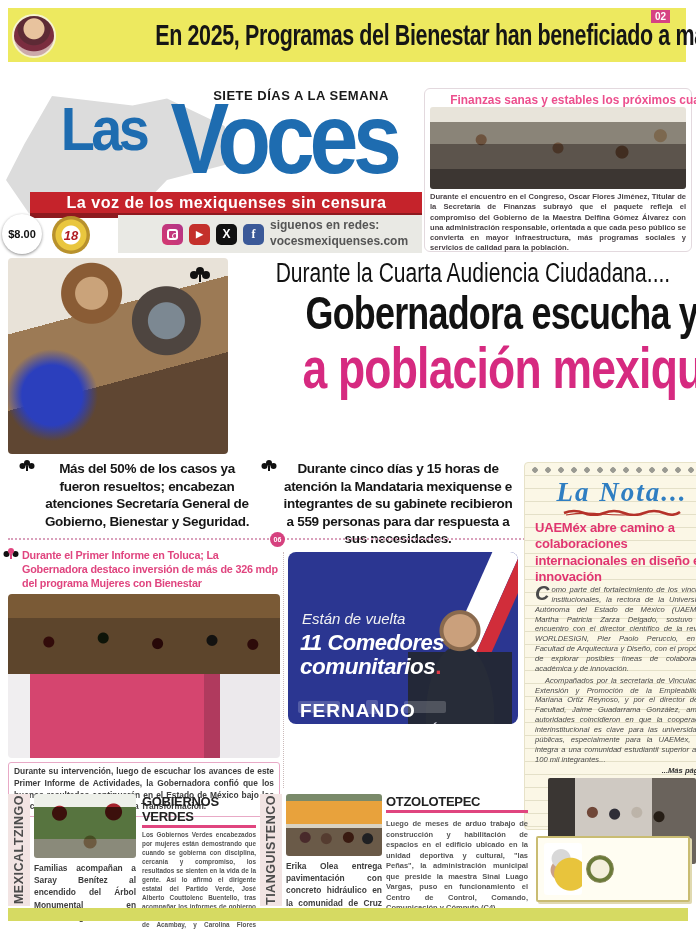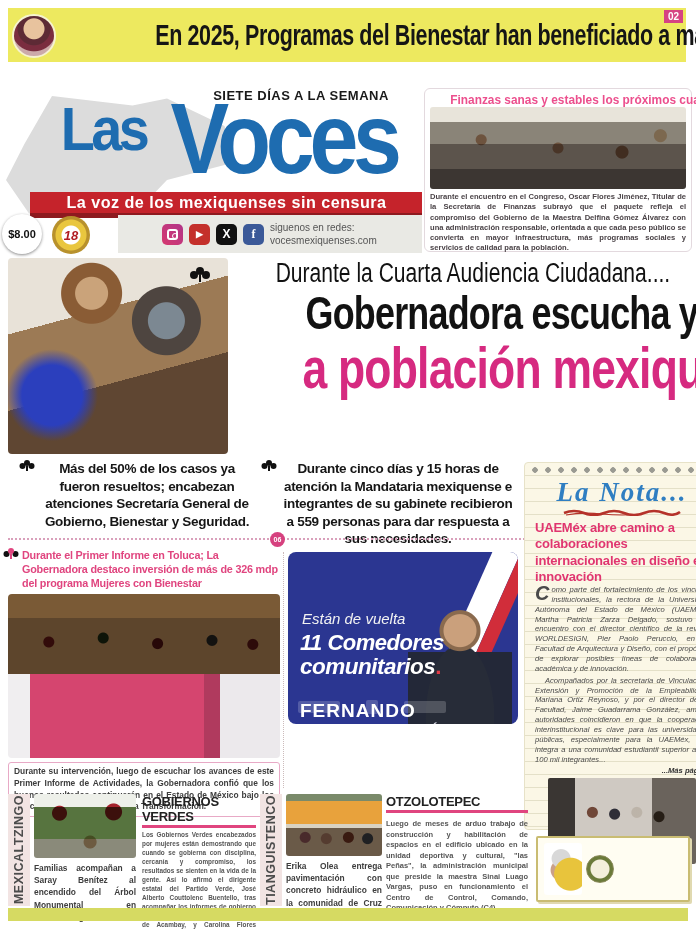--- a/index.html
+++ b/index.html
@@ -8,21 +8,21 @@
   .page { position:relative; width:696px; height:931px; background:#fff; overflow:hidden; }
 
   .cond { display:inline-block; white-space:nowrap; transform-origin:center; }
 
   
   .top-banner { position:absolute; left:8px; top:8px; width:678px; height:54px; background:#ede95f; display:flex; align-items:center; }
   .top-banner .avatar { position:absolute; left:4px; top:6px; width:44px; height:44px; border-radius:50%;
      background: radial-gradient(circle at 50% 32%, #e8c39e 0 10px, #5d2a35 11px 16px, #7a2d3f 17px 22px, #caa 23px); border:2px solid #f6f3cf; }
   .top-banner .txt { width:100%; text-align:center; font-weight:bold; font-size:29px; color:#151515; }
   .top-banner .txt > span { transform:scaleX(.74); letter-spacing:-0.5px; }
-  .page-badge { position:absolute; right:3px; top:2px; background:#d64383; color:#fff; font-size:10px; font-weight:bold; padding:1px 4px; }
+  .page-badge { position:absolute; right:16px; top:2px; background:#d64383; color:#fff; font-size:10px; font-weight:bold; padding:1px 4px; }
 
   
   .mast { position:absolute; left:0; top:86px; width:424px; height:168px; }
   .mast .map { position:absolute; left:6px; top:10px; width:230px; height:120px; background:#dcdcdc;
      clip-path:polygon(20% 0,55% 8%,70% 2%,95% 25%,100% 55%,70% 70%,55% 100%,30% 92%,10% 98%,0 70%,8% 40%); }
   .mast .tagline { position:absolute; left:176px; top:2px; width:250px; text-align:center; font-weight:bold; font-size:13px; letter-spacing:.5px; color:#1a1a1a; }
   .mast .logo { position:absolute; left:56px; top:6px; display:flex; align-items:flex-start; gap:4px; color:#1e6cb0; }
   .mast .logo .las { font-size:62px; font-weight:bold; letter-spacing:-4px; transform:scaleX(.9); line-height:1; margin-top:6px; }
   .mast .logo .voces { font-size:100px; font-weight:bold; letter-spacing:-6px; transform:scaleX(.88); line-height:.92; }
   .slogan { position:absolute; left:30px; top:106px; width:392px; height:26px; background:#c5232b; border-bottom:5px solid #8e1a1f;
@@ -34,21 +34,21 @@
      background:radial-gradient(circle, #fff 0 9px, #e9c63e 10px 15px, #b8912c 16px); display:flex; align-items:center; justify-content:center;
      font-weight:bold; font-size:13px; color:#b01c22; font-style:italic; }
   .social-bar { position:absolute; left:118px; top:129px; width:304px; height:38px; background:#e9e9e4; display:flex; align-items:center; padding:0 8px 0 44px; gap:6px; }
   .sicon { width:21px; height:21px; border-radius:5px; display:flex; align-items:center; justify-content:center; color:#fff; font-weight:bold; font-size:12px; }
   .sicon.ig { background:linear-gradient(45deg,#d6396f,#b13589); }
   .sicon.ig i { display:block; width:11px; height:11px; border:2px solid #fff; border-radius:3px; position:relative; }
   .sicon.ig i::after { content:""; position:absolute; left:2.5px; top:2.5px; width:4px; height:4px; border:1.5px solid #fff; border-radius:50%; }
   .sicon.yt { background:#c4302b; font-size:9px; }
   .sicon.x { background:#111; }
   .sicon.fb { background:#3b5998; font-family:"Liberation Serif",serif; }
-  .social-txt { font-size:10px; color:#555; line-height:1.3; font-weight:normal; }
+  .social-txt { font-size:12px; color:#555; line-height:1.3; font-weight:bold; }
   .issue-block { margin-left:auto; text-align:right; font-family:"Liberation Serif",serif; font-weight:bold; color:#3c3c3c; font-size:11px; line-height:1.35; }
 
   
   .finance { position:absolute; left:424px; top:88px; width:268px; height:164px; background:#fff; border:1px solid #e3d9de; border-radius:6px; padding:3px 5px; }
   .finance .hl { color:#ec4f8d; font-weight:bold; font-size:13.5px; text-align:center; }
   .finance .hl > span { transform:scaleX(.88); }
   .finance .photo { width:100%; height:82px; border-radius:3px;
      background: linear-gradient(180deg,#e8e4da 0 18%, #8a8478 18% 45%, #5c544c 45% 75%, #3c3632 75%),
        radial-gradient(circle at 20% 40%, #caa083 0 5px, transparent 6px),
        radial-gradient(circle at 50% 50%, #caa083 0 5px, transparent 6px),

